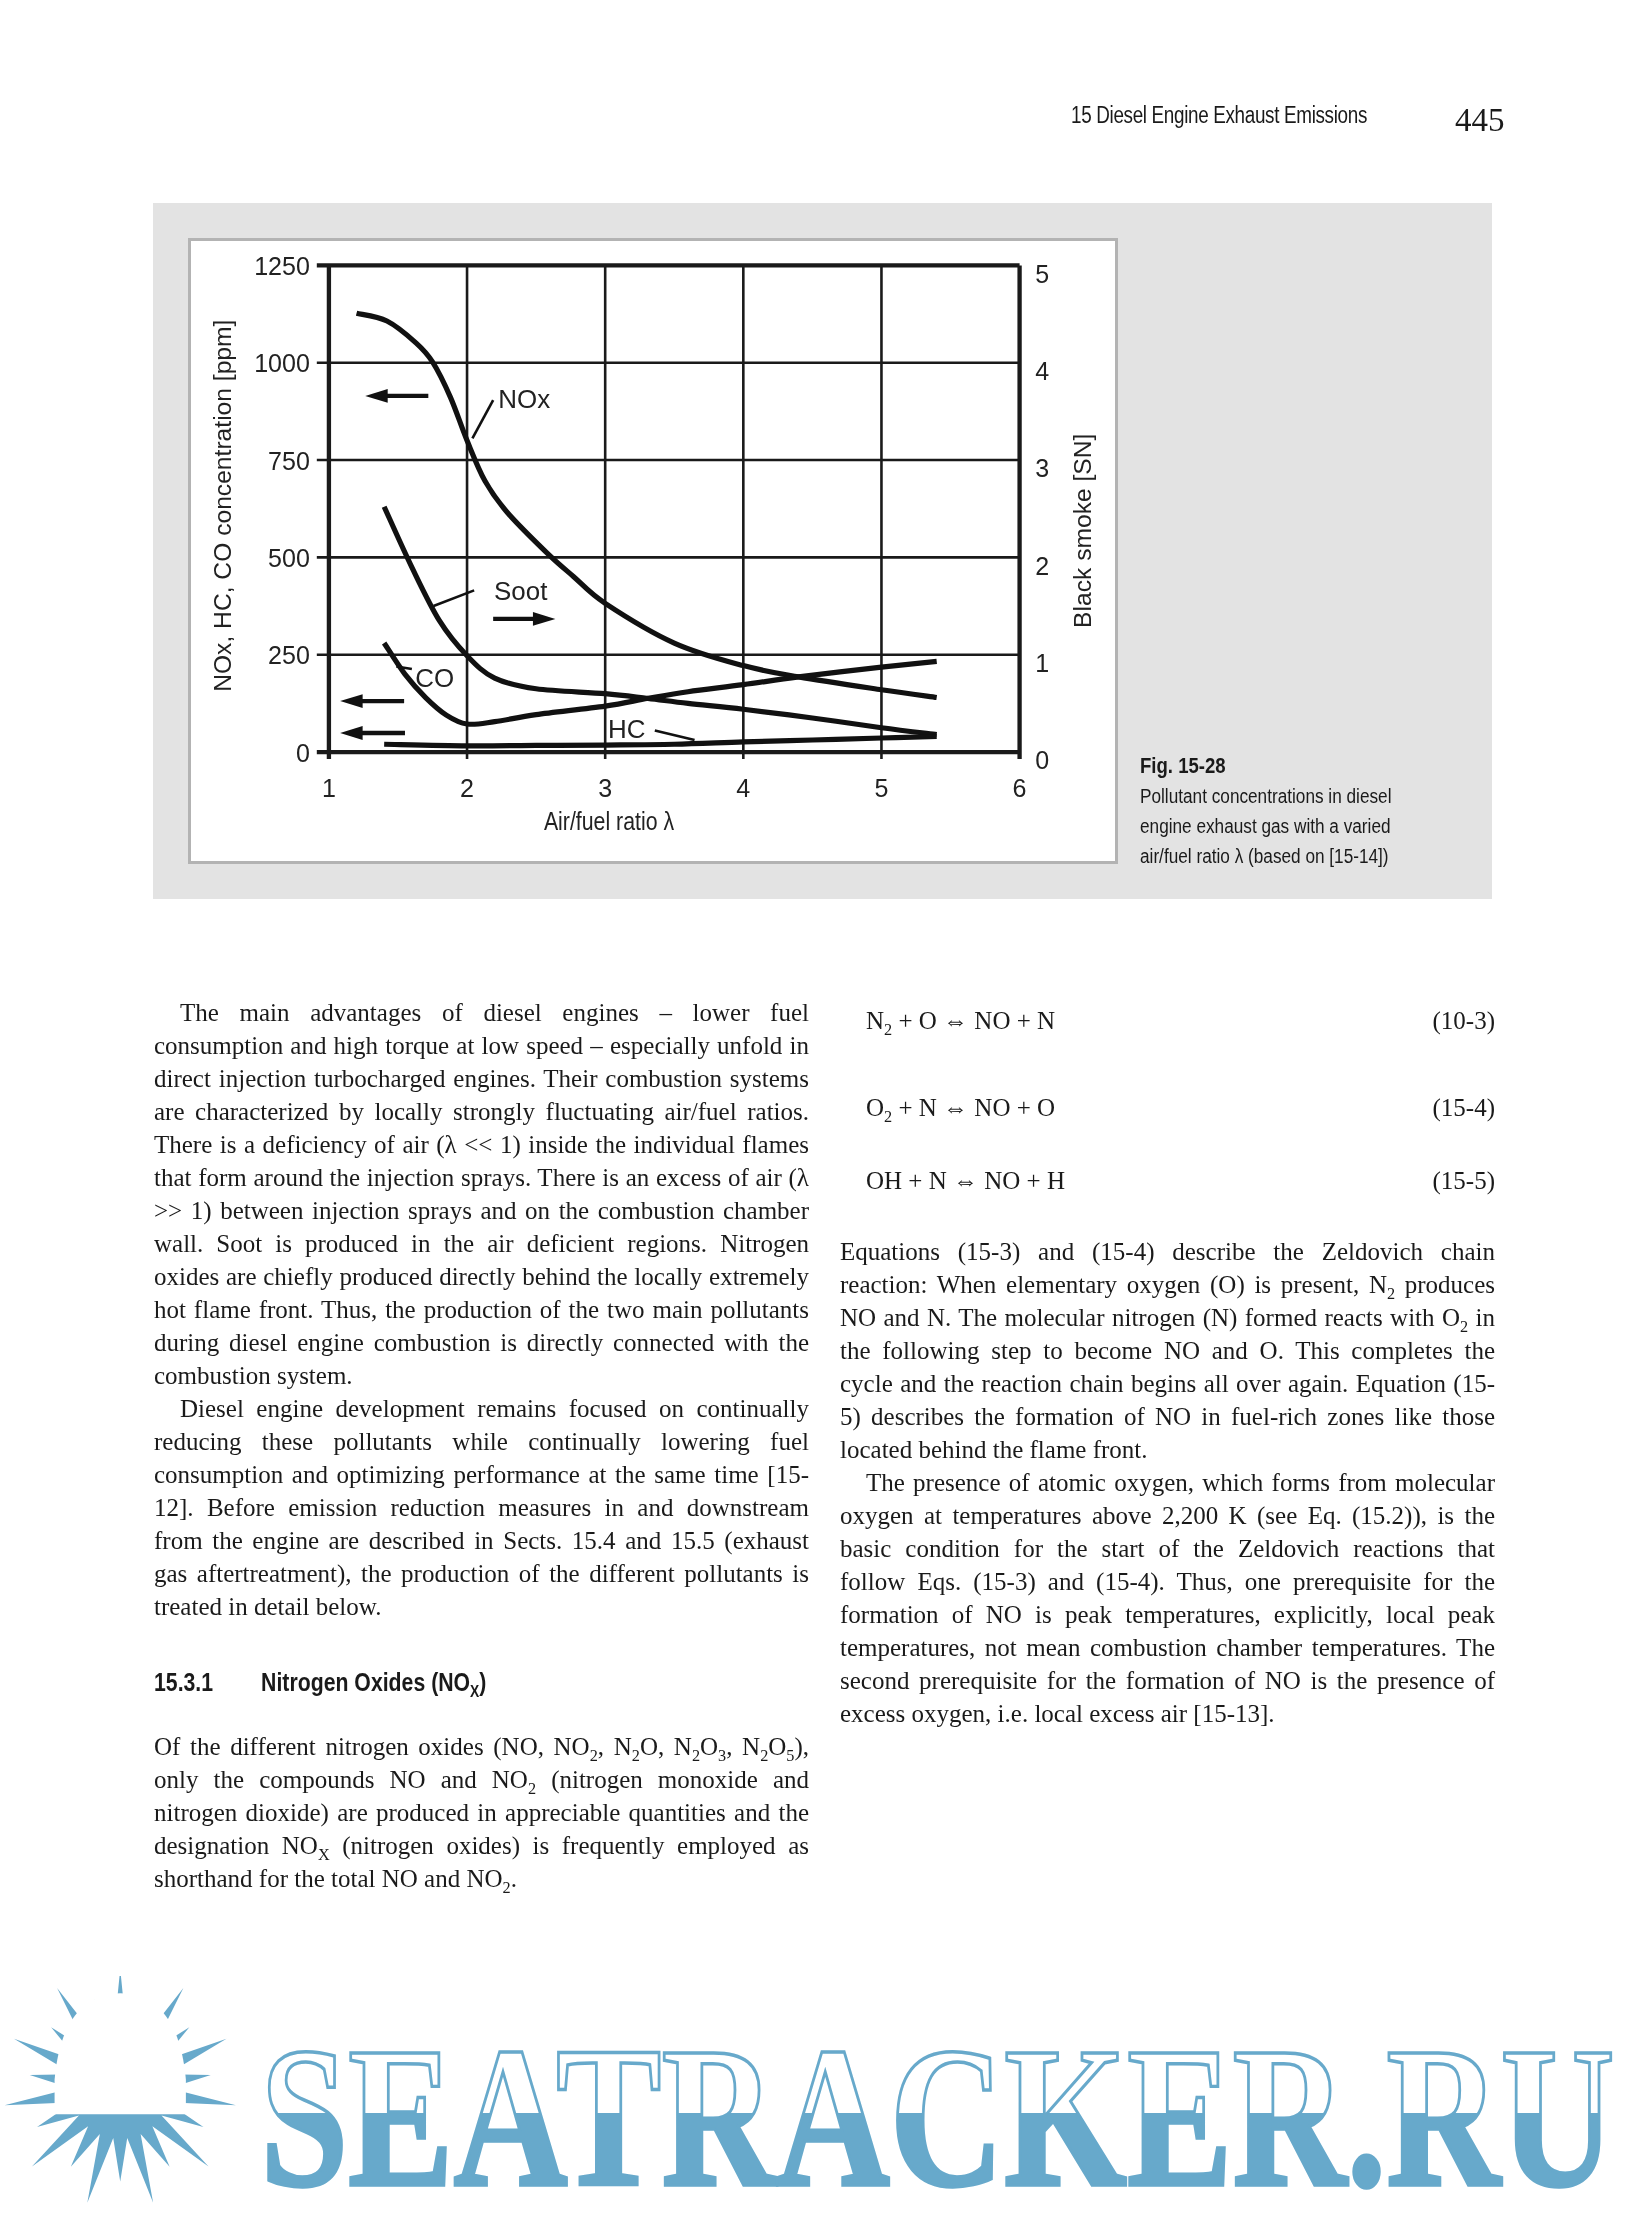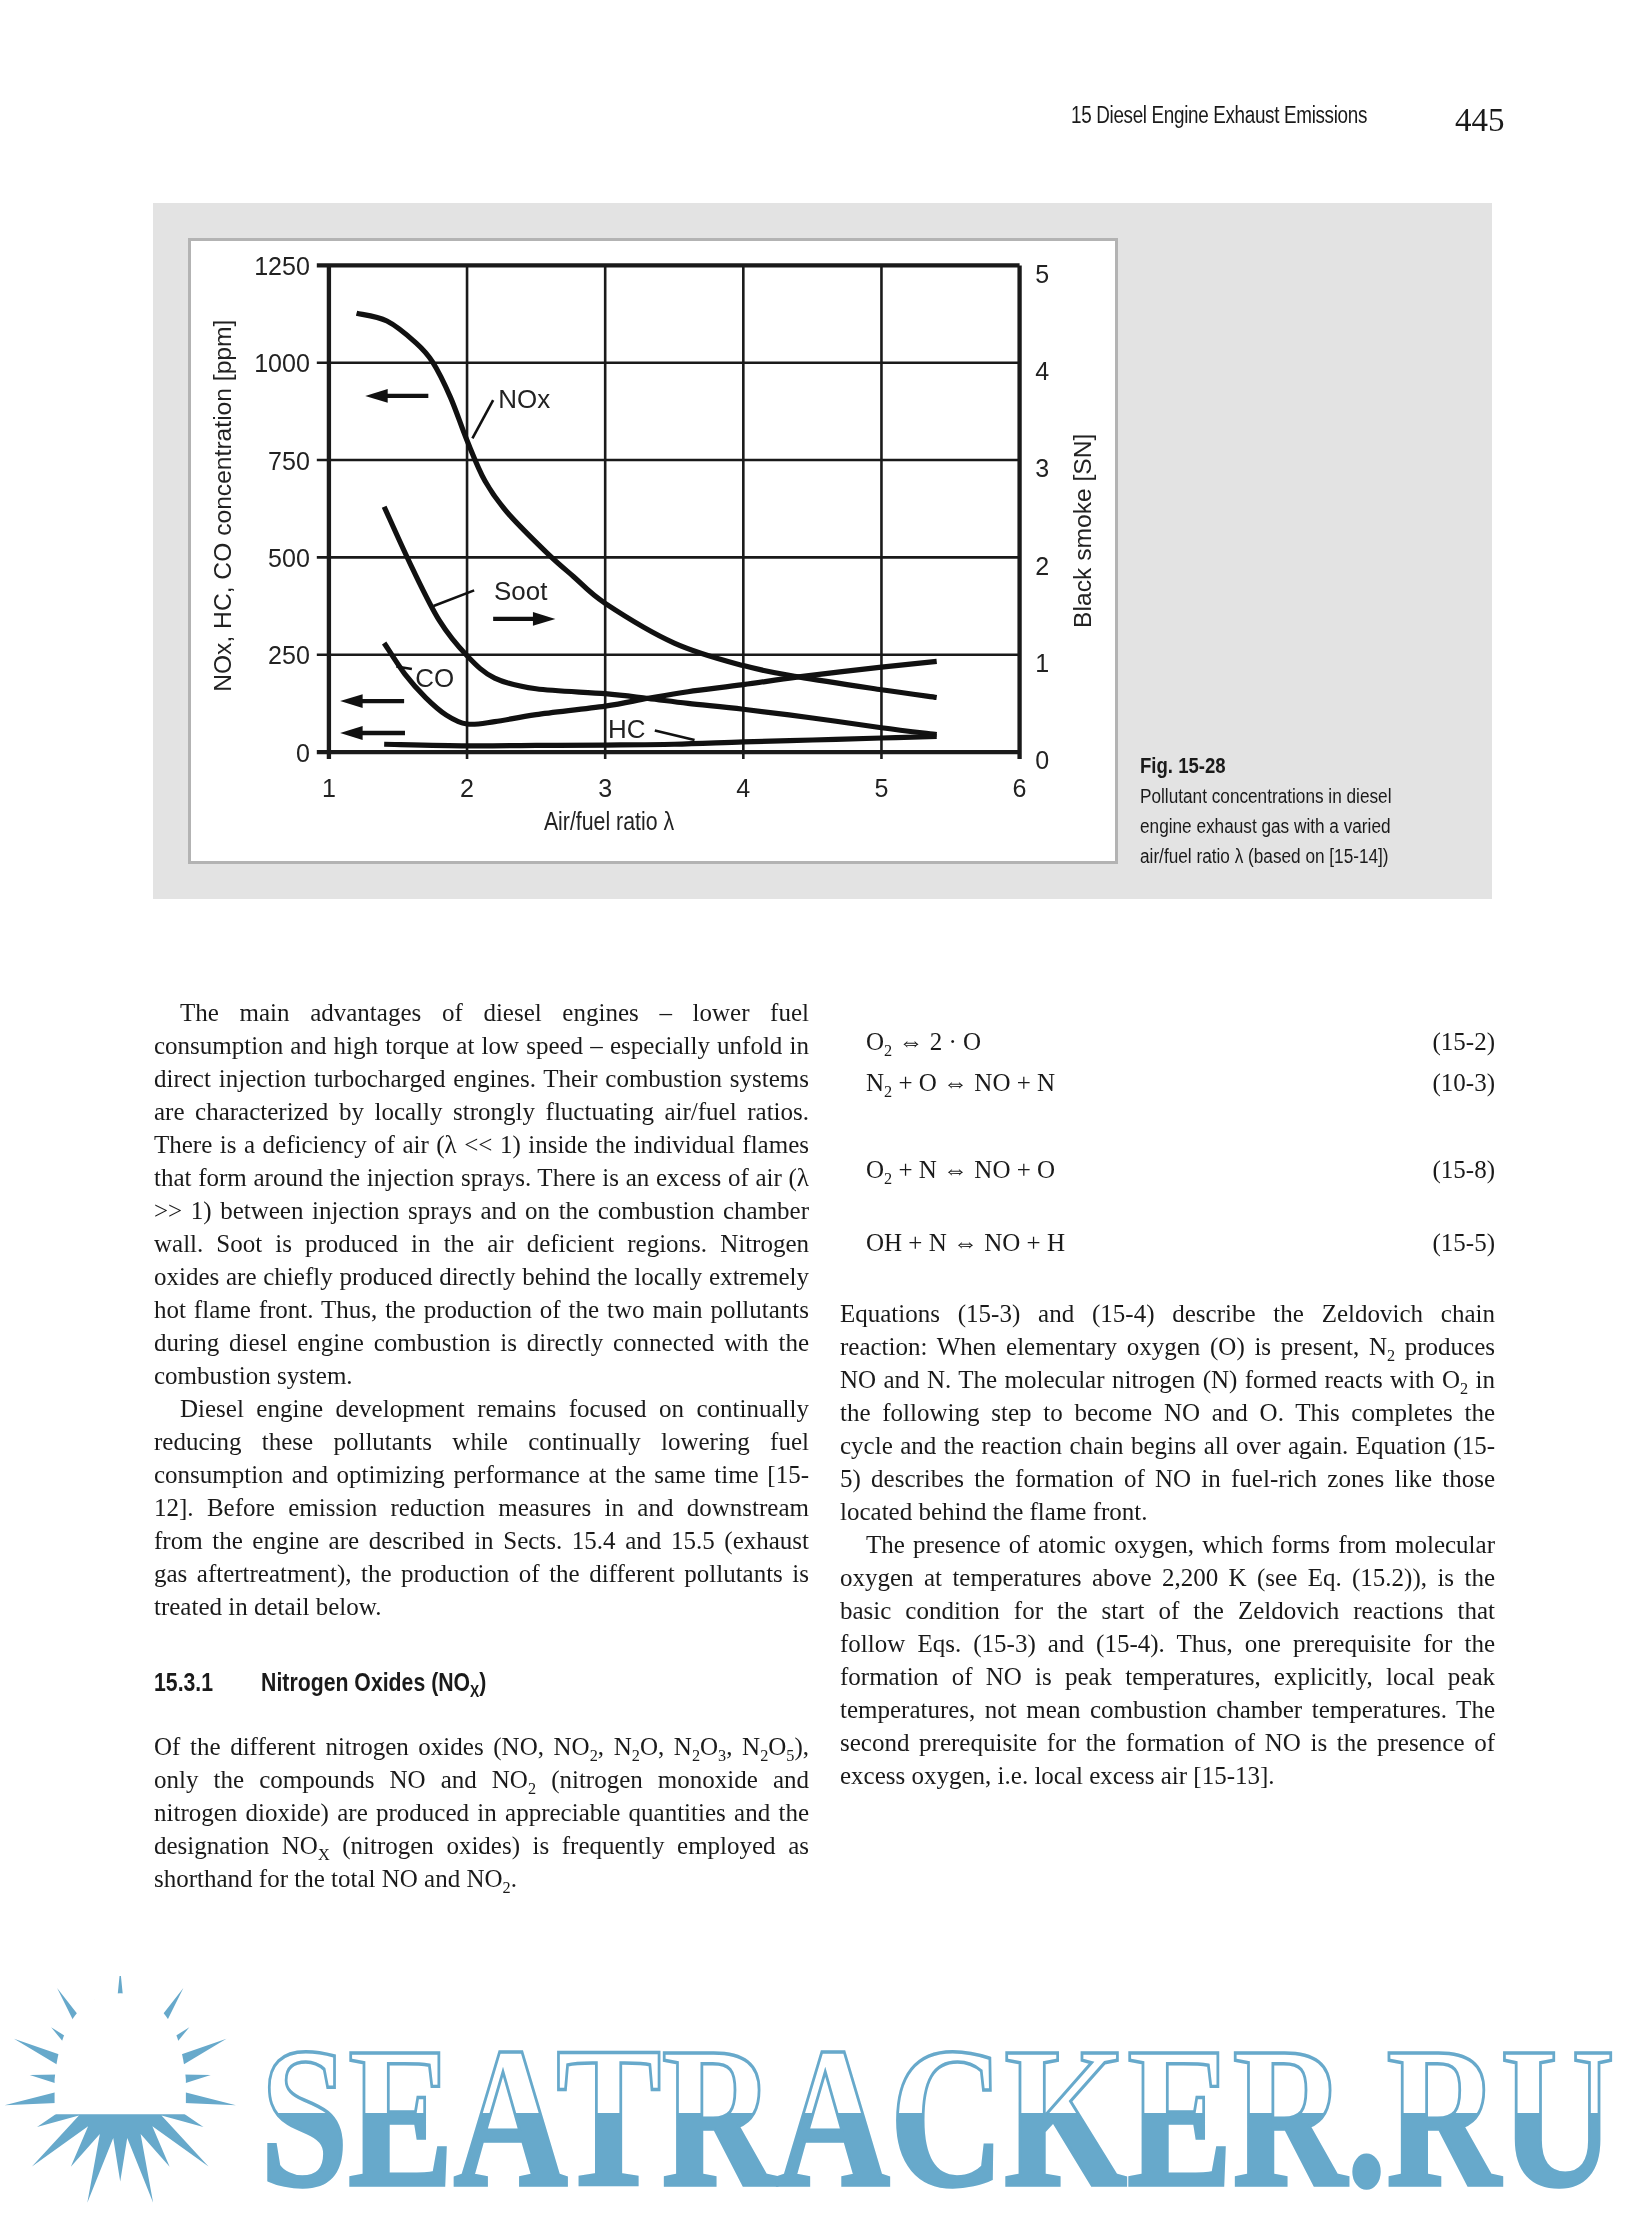--- a/index.html
+++ b/index.html
@@ -119,31 +119,27 @@
 <div class="col col-left">
   <p class="indent">The main advantages of diesel engines – lower fuel consumption and high torque at low speed – especially unfold in direct injection turbocharged engines. Their combustion systems are characterized by locally strongly fluctuating air/fuel ratios. There is a deficiency of air (λ &lt;&lt; 1) inside the individual flames that form around the injection sprays. There is an excess of air (λ &gt;&gt; 1) between injection sprays and on the combustion chamber wall. Soot is produced in the air deficient regions. Nitrogen oxides are chiefly produced directly behind the locally extremely hot flame front. Thus, the production of the two main pollutants during diesel engine combustion is directly connected with the combustion system.</p>
   <p class="indent">Diesel engine development remains focused on continually reducing these pollutants while continually lowering fuel consumption and optimizing performance at the same time [15-12]. Before emission reduction measures in and downstream from the engine are described in Sects. 15.4 and 15.5 (exhaust gas aftertreatment), the production of the different pollutants is treated in detail below.</p>
   <p class="section-heading">
     <span class="num">15.3.1</span><span><span>Nitrogen Oxides (NO</span><sub>X</sub><span>)</span></span>
   </p>
   <p><span>Of the different nitrogen oxides (NO, NO</span><sub>2</sub><span>, N</span><sub>2</sub><span>O, N</span><sub>2</sub><span>O</span><sub>3</sub><span>, N</span><sub>2</sub><span>O</span><sub>5</sub><span>), only the compounds NO and NO</span><sub>2</sub><span> (nitrogen monoxide and nitrogen dioxide) are produced in appreciable quantities and the designation NO</span><sub>X</sub><span> (nitrogen oxides) is frequently employed as shorthand for the total NO and NO</span><sub>2</sub><span>.</span></p>
 </div>
 
 <div class="col col-right">
-  <div class="eq eq-1">
-      <span><span>O</span><sub>2</sub><span> ⇔ 2 · O</span></span>
-      <span>(15-2)</span>
-    </div>
   <div class="eq eq-2">
       <span><span>N</span><sub>2</sub><span> + O ⇔ NO + N</span></span>
       <span>(10-3)</span>
     </div>
   <div class="eq eq-3">
       <span><span>O</span><sub>2</sub><span> + N ⇔ NO + O</span></span>
-      <span>(15-8)</span>
+      <span>(15-4)</span>
     </div>
   <div class="eq eq-4">
       <span><span>OH</span><span> + N ⇔ NO + H</span></span>
       <span>(15-5)</span>
     </div>
   <p class="after-eq"><span>Equations (15-3) and (15-4) describe the Zeldovich chain reaction: When elementary oxygen (O) is present, N</span><sub>2</sub><span> produces NO and N. The molecular nitrogen (N) formed reacts with O</span><sub>2</sub><span> in the following step to become NO and O. This completes the cycle and the reaction chain begins all over again. Equation (15-5) describes the formation of NO in fuel-rich zones like those located behind the flame front.</span></p>
   <p class="indent">The presence of atomic oxygen, which forms from molecular oxygen at temperatures above 2,200 K (see Eq. (15.2)), is the basic condition for the start of the Zeldovich reactions that follow Eqs. (15-3) and (15-4). Thus, one prerequisite for the formation of NO is peak temperatures, explicitly, local peak temperatures, not mean combustion chamber temperatures. The second prerequisite for the formation of NO is the presence of excess oxygen, i.e. local excess air [15-13].</p>
 </div>
 
 <svg class="watermark" viewBox="0 0 1902 279" xmlns="http://www.w3.org/2000/svg">

